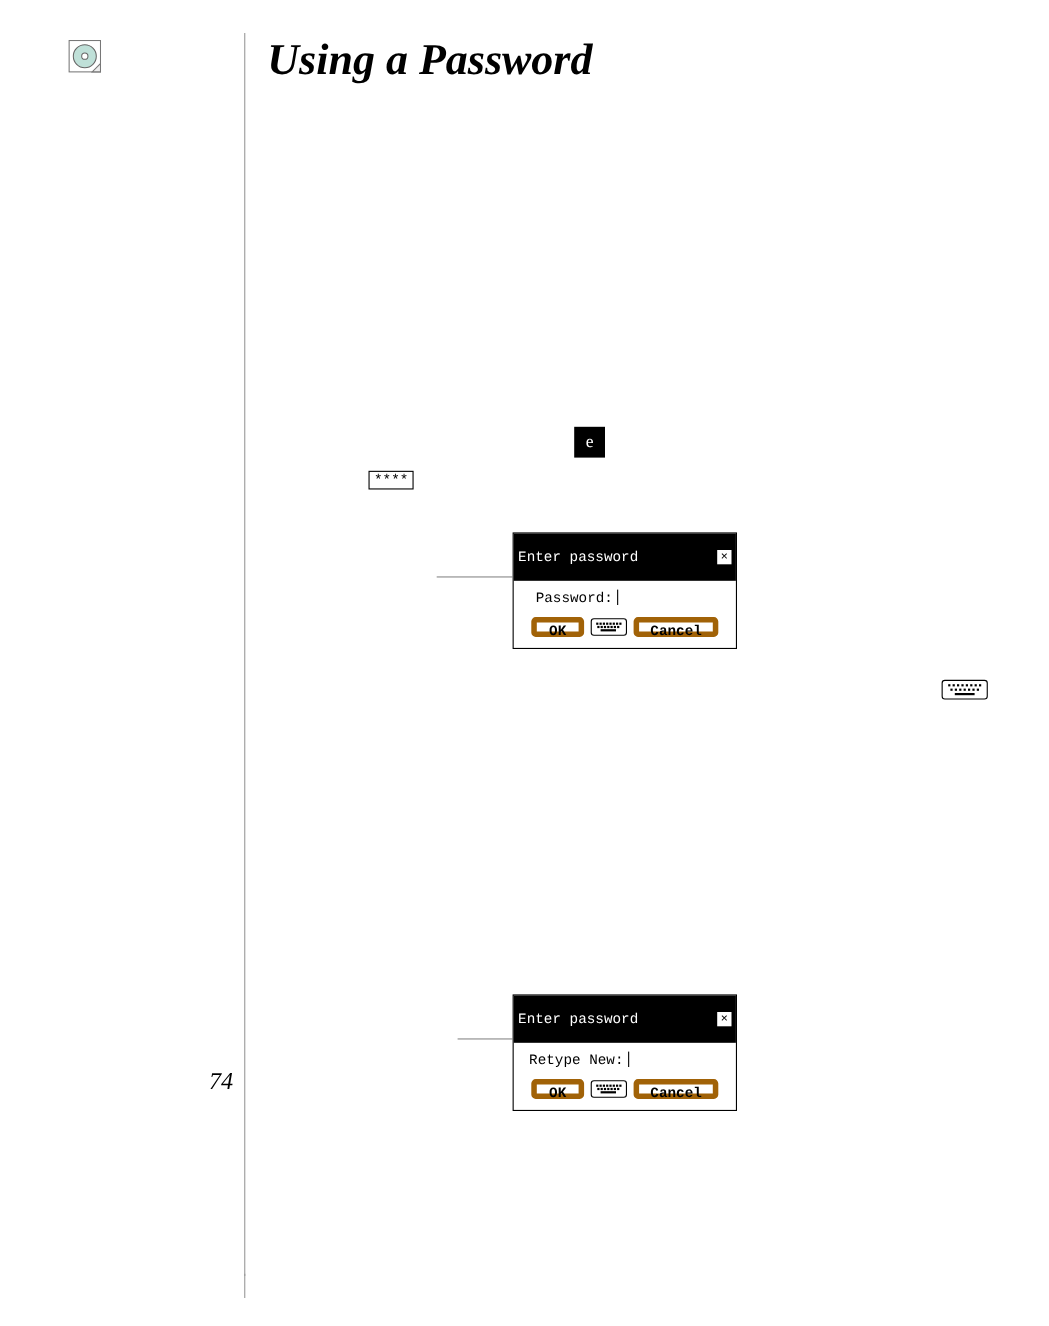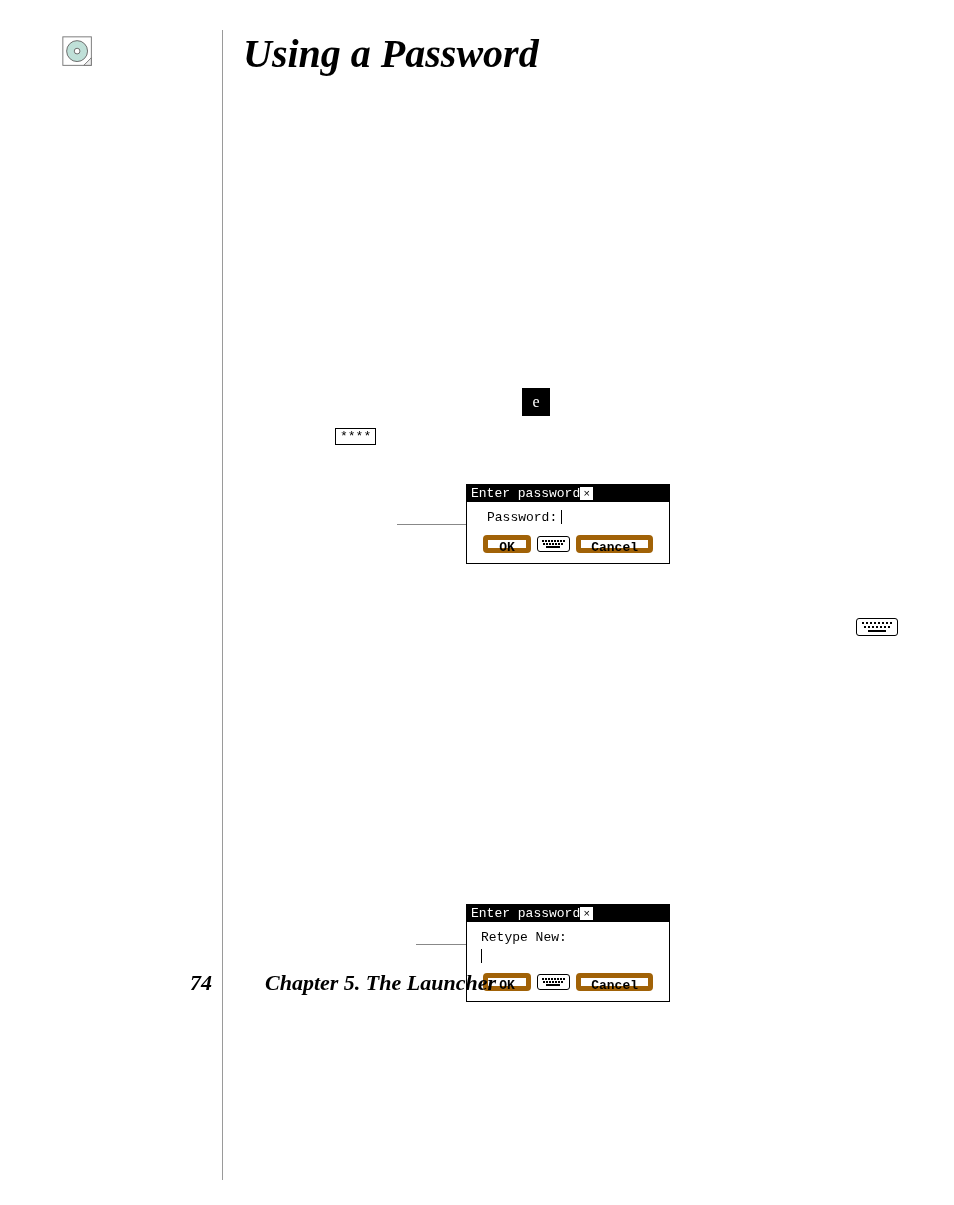--- a/index.html
+++ b/index.html
@@ -84,23 +84,23 @@
     position: absolute;
     width: 204px;
     background: #fff;
     border: 1px solid #000;
   }
   .dialog .titlebar {
     background: #000;
     color: #fff;
     font-family: 'Courier New', monospace;
     font-size: 13px;
-    padding: 1px 4px;
-    display: flex;
-    justify-content: flex-start;
+    padding: 14px 4px;
+    display: flex;
+    justify-content: space-between;
     align-items: center;
   }
   .dialog .titlebar .close {
     width: 13px;
     height: 13px;
     background: #fff;
     color: #000;
     font-size: 11px;
     line-height: 13px;
     text-align: center;
@@ -172,21 +172,21 @@
     display: flex;
     align-items: center;
     justify-content: center;
   }
   .side-kbd svg { width: 32px; height: 12px; }
   .page-num {
     position: absolute;
     left: 190px;
     bottom: 36px;
     font-style: italic;
-    font-weight: bold;
+    font-weight: normal;
     font-size: 22px;
   }
   .chapter {
     position: absolute;
     left: 265px;
     bottom: 36px;
     font-style: italic;
     font-weight: bold;
     font-size: 22px;
   }
@@ -282,21 +282,21 @@
   </div>
 
   <div class="connector" style="top:944px; left:416px; width:50px;"></div>
 
   <div class="dialog" style="top:904px; left:466px;">
     <div class="titlebar">
       <span>Enter password</span>
       <span class="close">×</span>
     </div>
     <div class="body">
-      <div class="field-row" style="padding-left:4px;flex-direction:column;">
+      <div class="field-row" style="padding-left:4px;">
         <span>Retype New:</span>
         <span class="cursor"></span>
       </div>
       <div class="buttons">
         <div class="btn" style="min-width:48px;">OK</div>
         <div class="kbd-btn">
           <svg viewBox="0 0 26 10">
             <g fill="#000">
               <rect x="1" y="1" width="2" height="2"></rect>
                 <rect x="4" y="1" width="2" height="2"></rect>
@@ -316,17 +316,16 @@
               <rect x="5" y="7" width="14" height="2"></rect>
             </g>
           </svg>
         </div>
         <div class="btn">Cancel</div>
       </div>
     </div>
   </div>
 
   <div class="page-num">74</div>
-  <div class="chapter">Chapter 5. The Launcher</div>
 
   <div class="short-vrule" style="top:1158px; height:22px;"></div>
 
 </div>
 
 </body></html>

